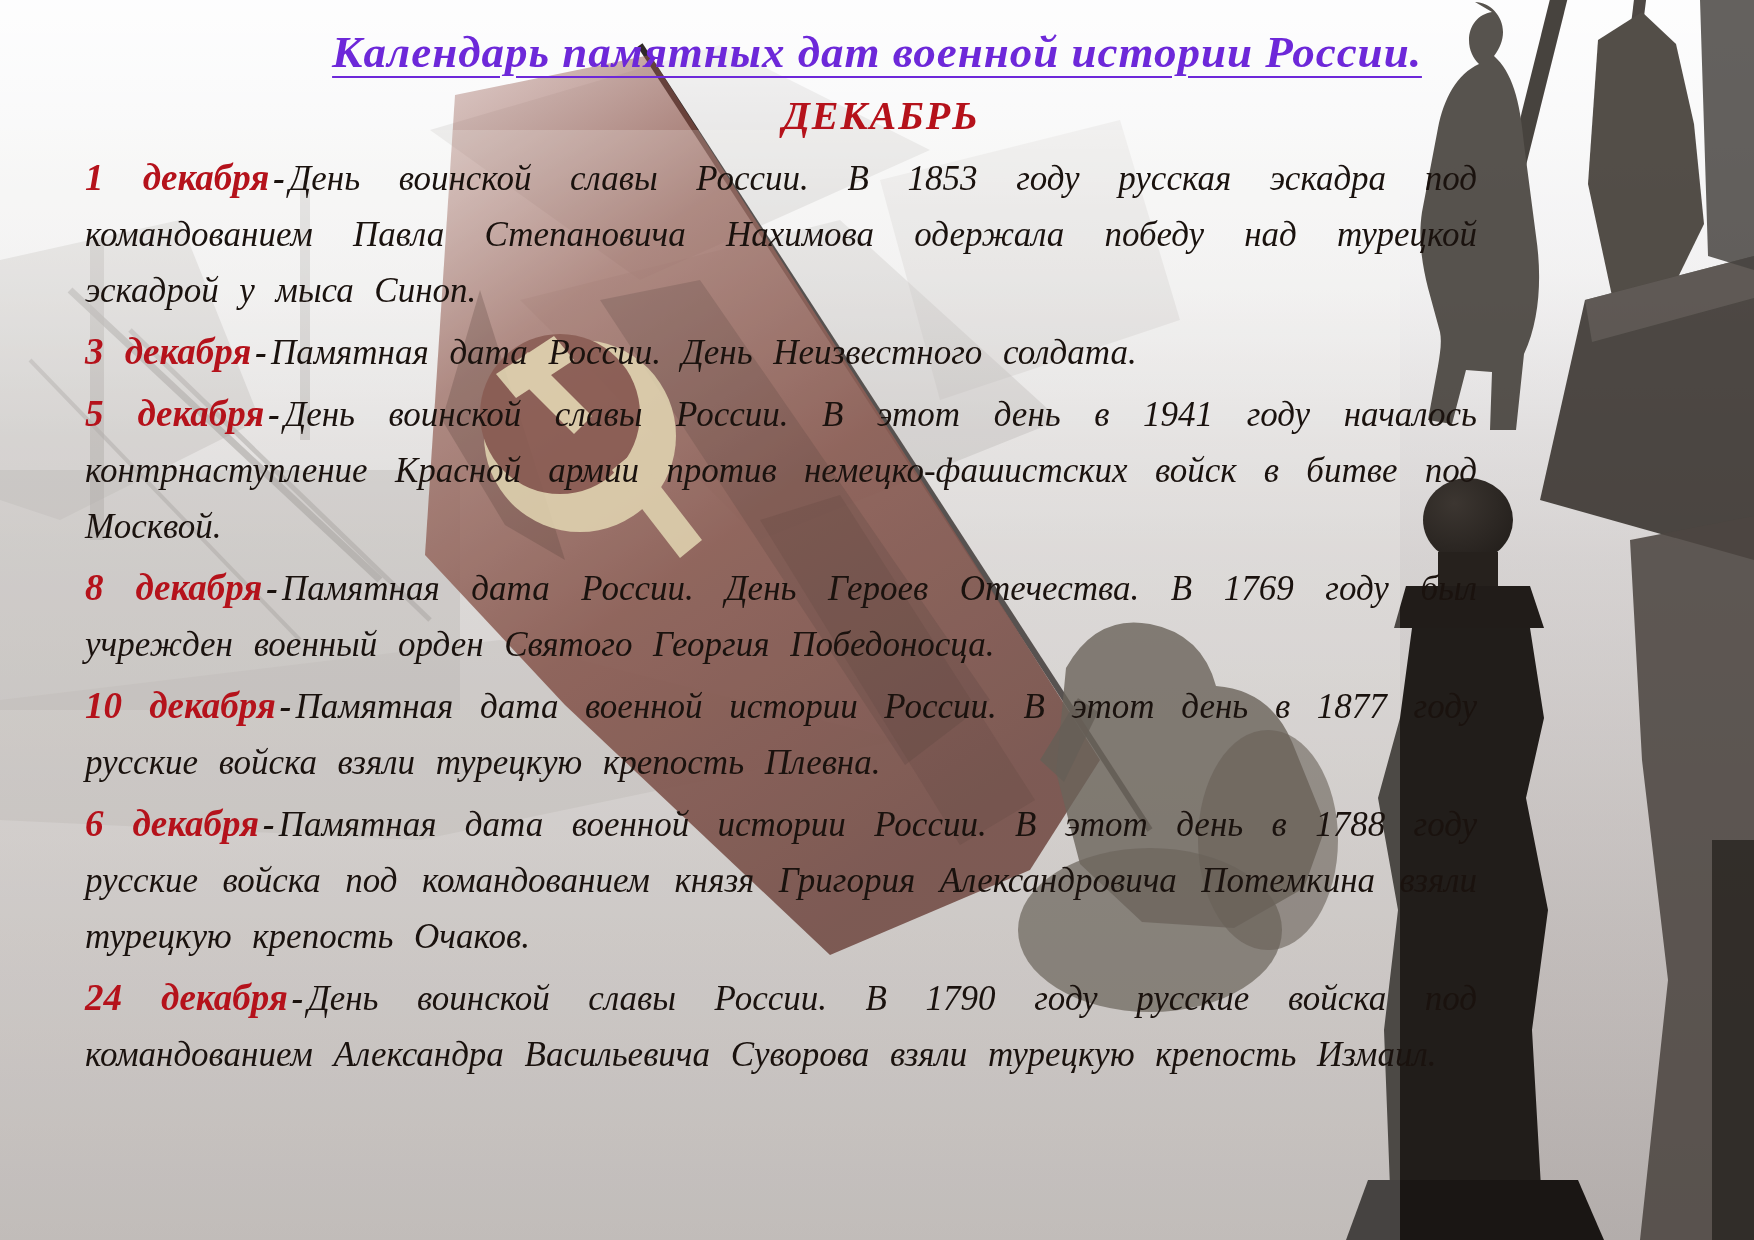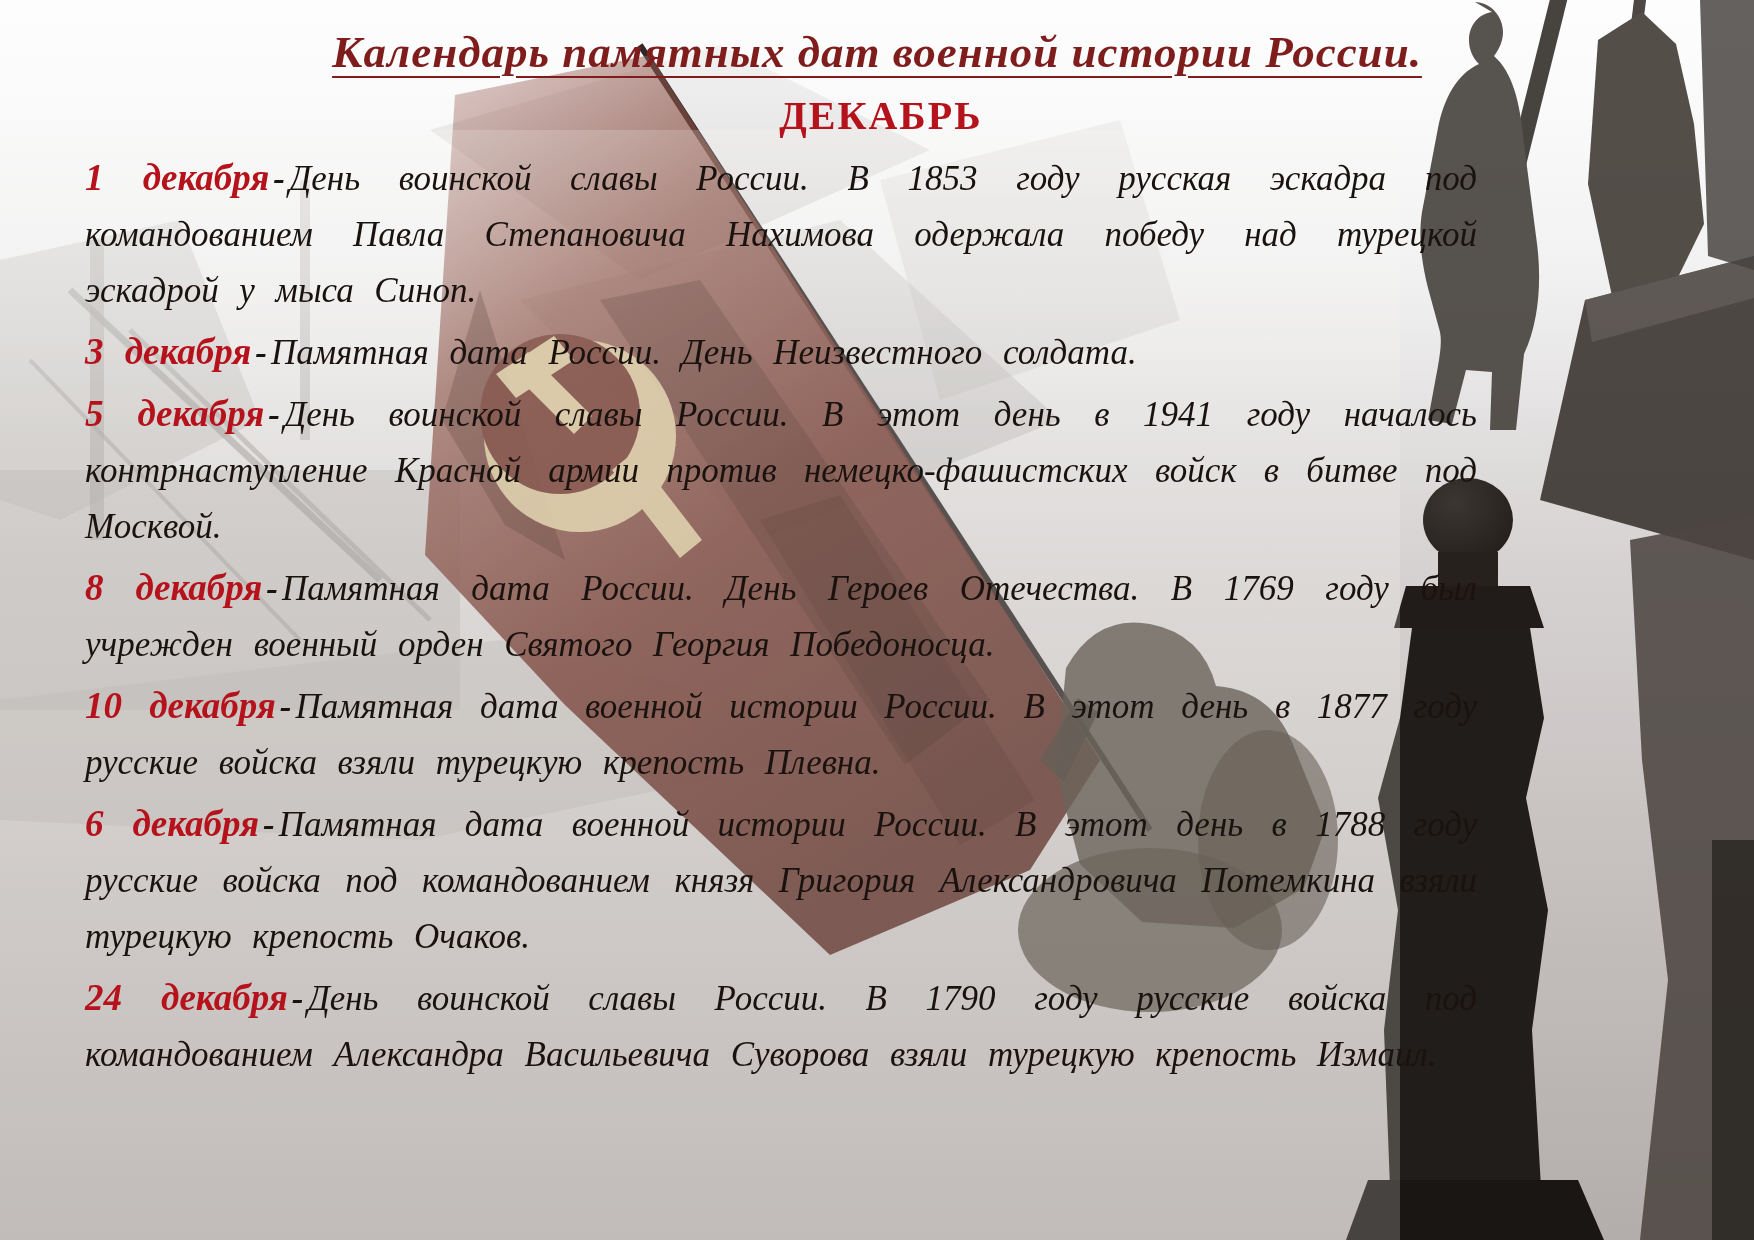--- a/index.html
+++ b/index.html
@@ -10,28 +10,28 @@
   }
   .bg-scene{position:absolute;inset:0;z-index:0;}
   .content{
     position:absolute;inset:0;z-index:5;
   }
   .title-wrap{position:absolute;top:26px;left:0;width:100%;text-align:center;}
   .page-title{
     display:inline-block;margin:0;
     font-style:italic;font-weight:bold;
     font-size:45px;letter-spacing:1px;
-    color:#7f1d1d;
+    color:#6d28d9;
     text-decoration:underline;
     text-underline-offset:9px;
     text-decoration-thickness:2px;
   }
   .page-subtitle{
     margin:14px 0 0 0;
-    font-weight:bold;
+    font-style:italic;font-weight:bold;
     font-size:40px;letter-spacing:2px;
     color:#b5121b;text-align:center;padding-left:8px;
   }
   .entries{
     position:absolute;top:150px;left:85px;width:1392px;
   }
   .entry{
     margin:0 0 5px 0;
     font-style:italic;
     font-size:35px;line-height:56px;

